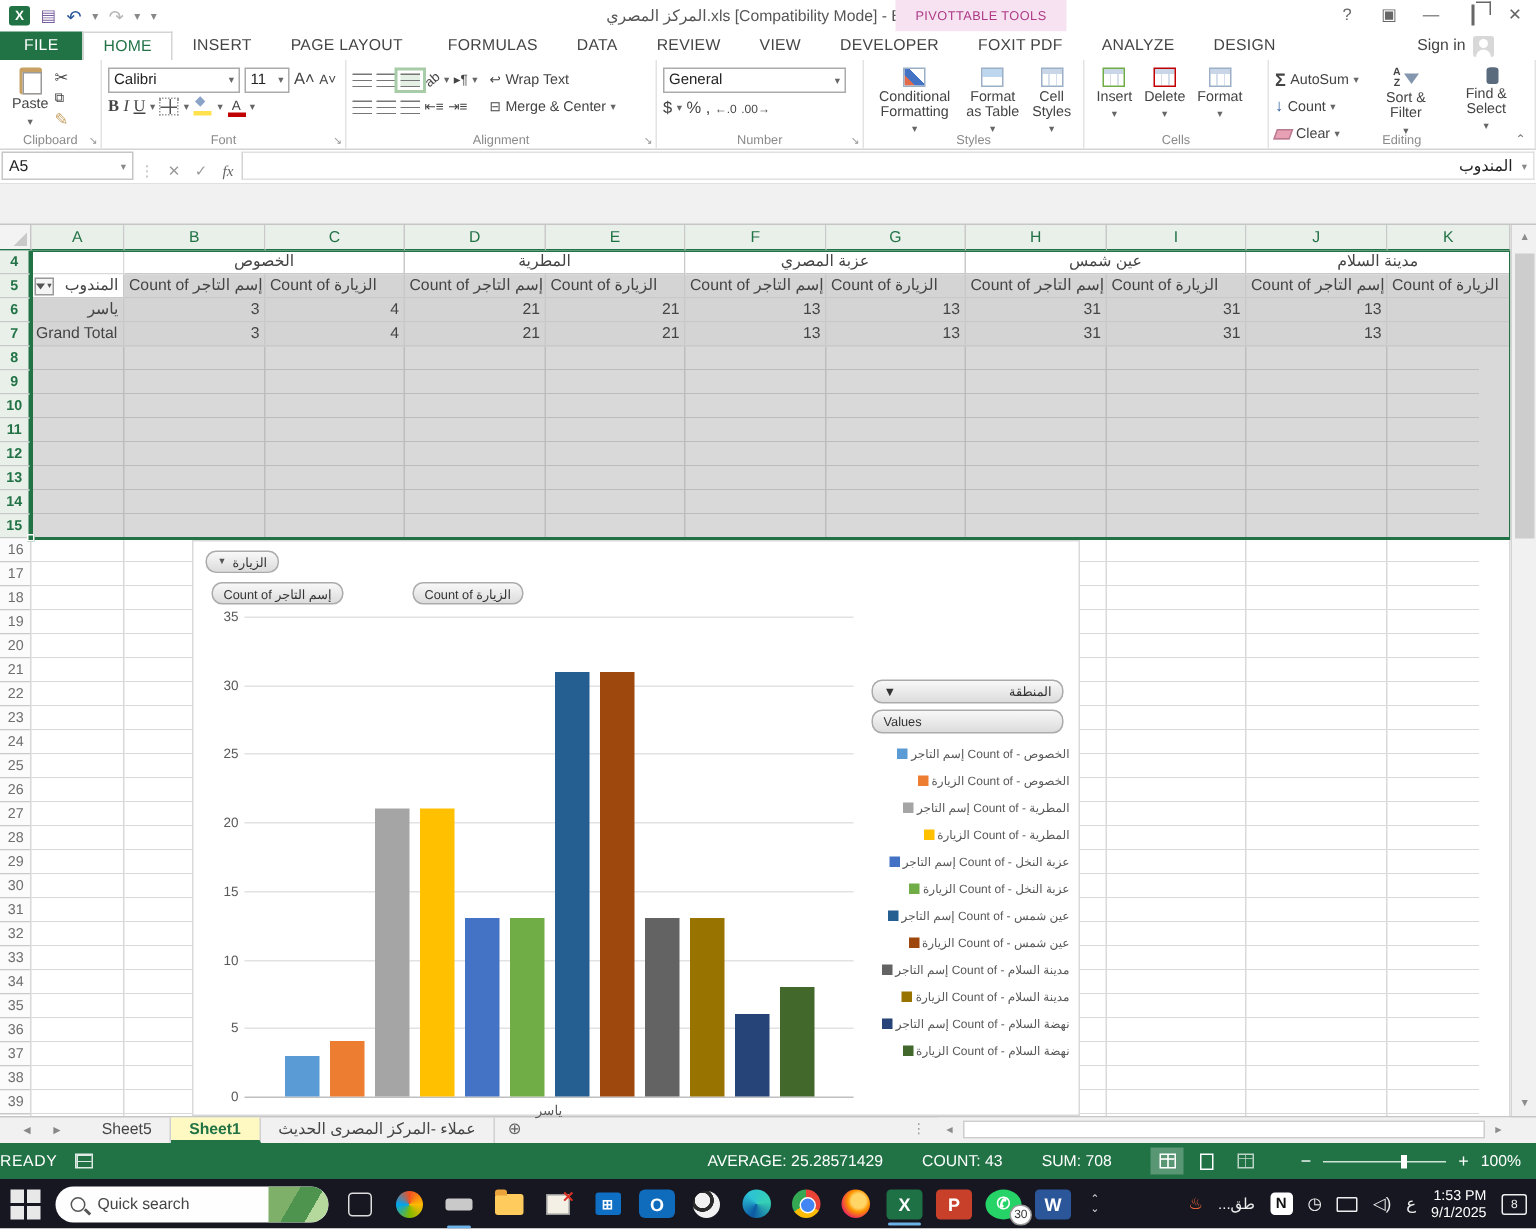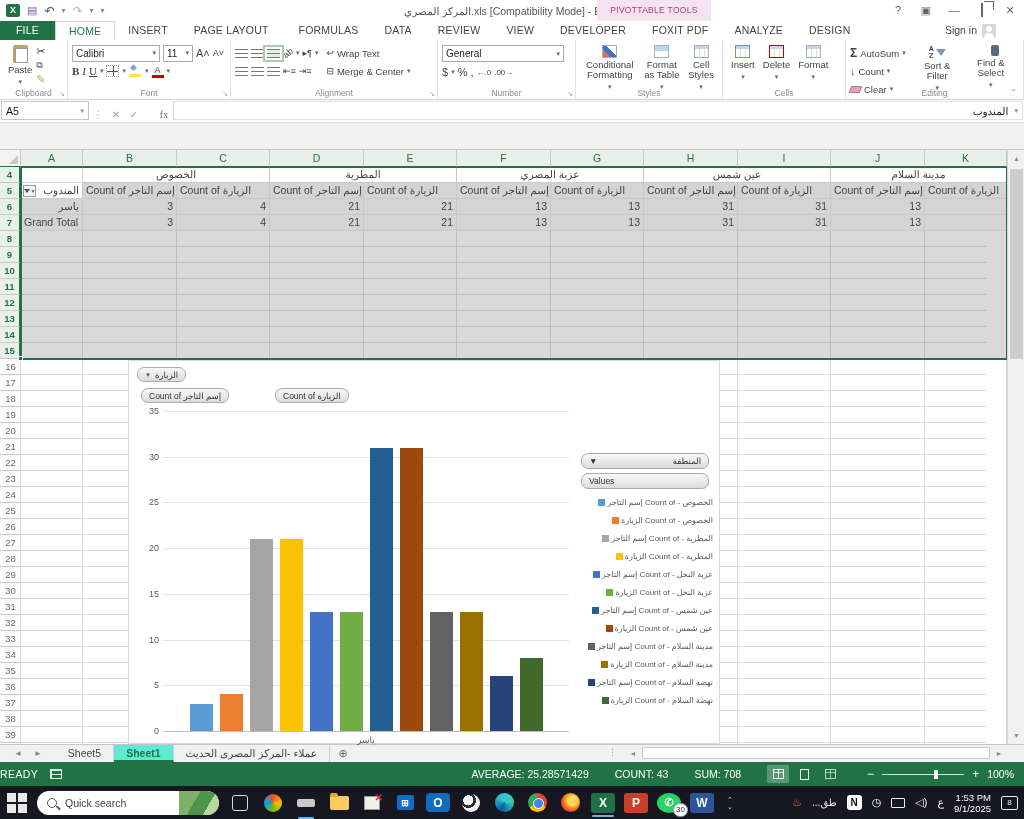--- a/index.html
+++ b/index.html
@@ -79,21 +79,21 @@
   .az { font-size:7px; line-height:7px; font-weight:bold; color:#444; }
   .funnel { width:0; height:0; border-left:5px solid transparent; border-right:5px solid transparent; border-top:7px solid #8496AD; }
   #ribbon-collapse { position:absolute; right:6px; bottom:2px; font-size:8px; color:#777; }
 
   
   #formulabar { left:0; top:100px; width:1024px; height:23px; background:#fff; display:flex; align-items:flex-end; padding:2px 1px; border-bottom:1px solid #E0E0E0; }
   #namebox { width:88px; height:19px; border:1px solid #C6C6C6; background:#fff; display:flex; align-items:center; padding:0 4px; font-size:10.5px; color:#222; }
   #namebox .nb-caret { margin-left:auto; font-size:7px; color:#888; }
   .fb-sep { color:#bbb; margin:0 4px; font-size:10px; }
   .fb-ico { width:18px; text-align:center; color:#9A9A9A; font-size:10px; }
-  .fx { font-family:"Liberation Serif",serif; color:#666;margin-left:12px; }
+  .fx { font-style:italic; font-family:"Liberation Serif",serif; color:#666; }
   #formula-input { flex:1; height:19px; border:1px solid #E0E0E0; border-left:1px solid #D4D4D4; background:#fff; display:flex; align-items:center; direction:rtl; padding:0 4px; font-size:10.5px; color:#222; gap:6px;}
   #formula-input .fi-caret{ font-size:7px; color:#888; }
   #fb-gap { left:0; top:123px; width:1024px; height:27px; background:#F1F1F1; border-bottom:1px solid #C6C6C6;}
 
   
   #sheet { left:0; top:150px; width:1007px; height:594px; background:#fff; }
   #colheaders { position:absolute; left:0; top:0; width:1007px; height:17px; display:flex; }
   #corner { width:21px; height:17px; background:#F3F3F3; border-right:1px solid #C6C6C6; border-bottom:1px solid #217346; position:relative; }
   #corner:after { content:""; position:absolute; right:2px; bottom:2px; border-left:9px solid transparent; border-bottom:9px solid #C9C9C9; }
   .colh { height:17px; background:#E9EFE9; color:#217346; border-right:1px solid #C9C9C9; border-bottom:1px solid #217346; text-align:center; line-height:16px; font-size:10.5px; }
@@ -138,21 +138,21 @@
   .lbtn { width:128px; height:16px; border:1px solid #ABABAB; border-radius:7px; background:linear-gradient(#F8F8F8,#DCDCDC); font-size:8.5px; color:#333; display:flex; align-items:center; padding:0 7px; margin-bottom:4px; }
   .lbtn .spacer { flex:1; }
   .legend-item { display:flex; align-items:center; justify-content:flex-end; gap:2px; height:18px; }
   .legend-sw { width:7px; height:7px; flex:0 0 7px; }
   .legend-tx { font-size:8px; color:#595959; direction:rtl; white-space:nowrap; }
 
   
   #tabbar { left:0; top:744px; width:1024px; height:18px; background:#F1F1F1; border-top:1px solid #C6C6C6; display:flex; align-items:stretch; font-size:10.5px; }
   #tab-nav { display:flex; align-items:center; gap:12px; padding:0 14px; color:#888; font-size:8px; }
   .sheettab { padding:0 12px; line-height:17px; color:#444; border-right:1px solid #D0D0D0; }
-  .sheettab.active { background:#5eead4; color:#217346; font-weight:bold; border-bottom:2px solid #217346; }
+  .sheettab.active { background:#fef9c3; color:#217346; font-weight:bold; border-bottom:2px solid #217346; }
   #addsheet { width:26px; text-align:center; line-height:17px; color:#666; font-size:11px; }
   #tab-dots { position:absolute; left:608px; top:747px; color:#999; font-size:9px; letter-spacing:1px;}
   #hscroll { position:absolute; left:625px; top:745px; width:382px; height:16px; background:#F1F1F1; display:flex; align-items:center; }
   #hscroll .h-arrow { width:16px; text-align:center; font-size:7px; color:#8C8C8C; }
   #h-thumb { flex:1; height:12px; background:#FFFFFF; border:1px solid #CDCDCD; margin:0 1px; }
 
   
   #statusbar { left:0; top:762px; width:1024px; height:24px; background:#217346; color:#fff; display:flex; align-items:center; font-size:10.5px; }
   #ready { padding-left:0; letter-spacing:.4px; }
   #macro-ico { width:12px; height:10px; background:linear-gradient(#fff 0 1px,transparent 1px 4px,#fff 4px 5px,transparent 5px 8px,#fff 8px 9px), linear-gradient(90deg,#fff 0 1px,transparent 1px); border:1px solid #fff; margin-left:12px; opacity:.85;}

